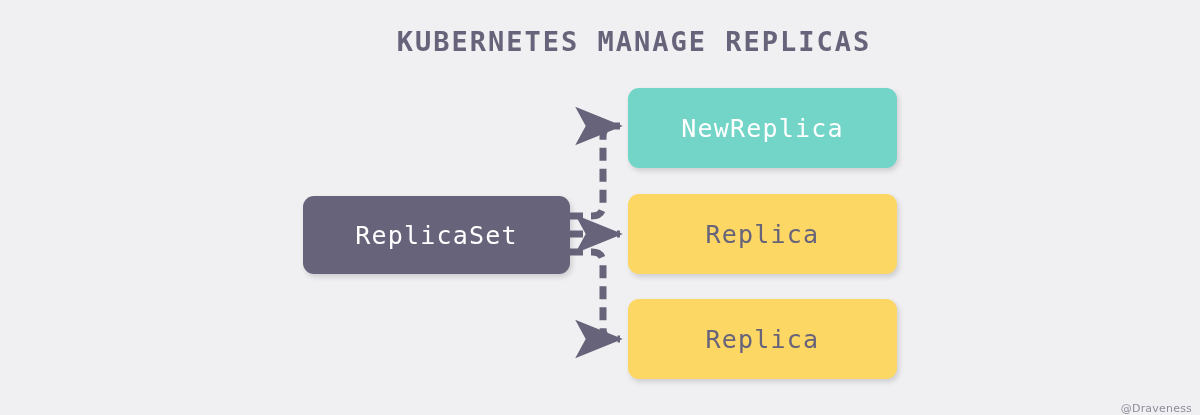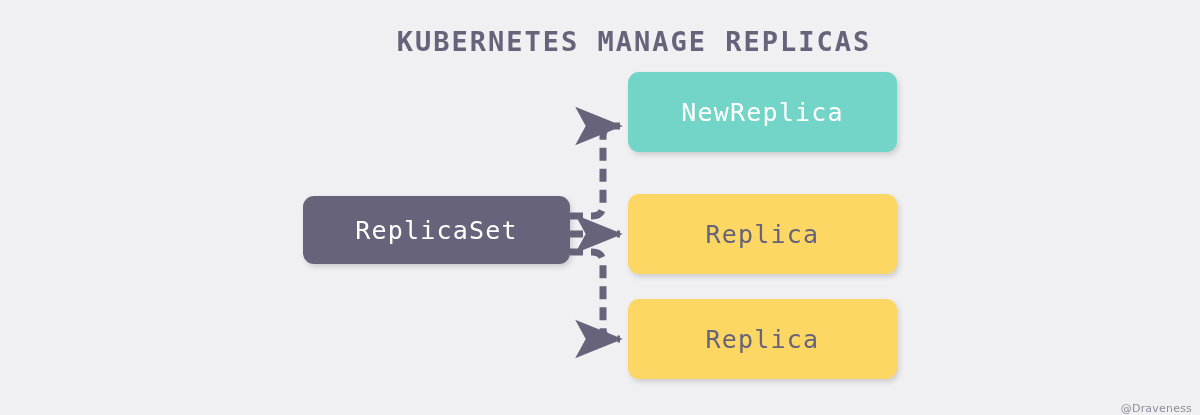--- a/index.html
+++ b/index.html
@@ -45,27 +45,27 @@
     font-family: "DejaVu Sans Mono", "Liberation Mono", monospace;
     font-size: 25px;
     letter-spacing: 1.2px;
     box-shadow: 2px 3px 5px rgba(90,90,100,0.22);
     white-space: pre;
   }
   .node-source {
     left: 303px;
     top: 196px;
     width: 267px;
-    height: 68px;
+    height: 78px;
     background: #66637a;
     color: #ffffff;
   }
   .node-new {
     left: 628px;
-    top: 72px;
+    top: 88px;
     width: 269px;
     height: 80px;
     background: #72d5c8;
     color: #ffffff;
   }
   .node-replica-1 {
     left: 628px;
     top: 194px;
     width: 269px;
     height: 80px;

